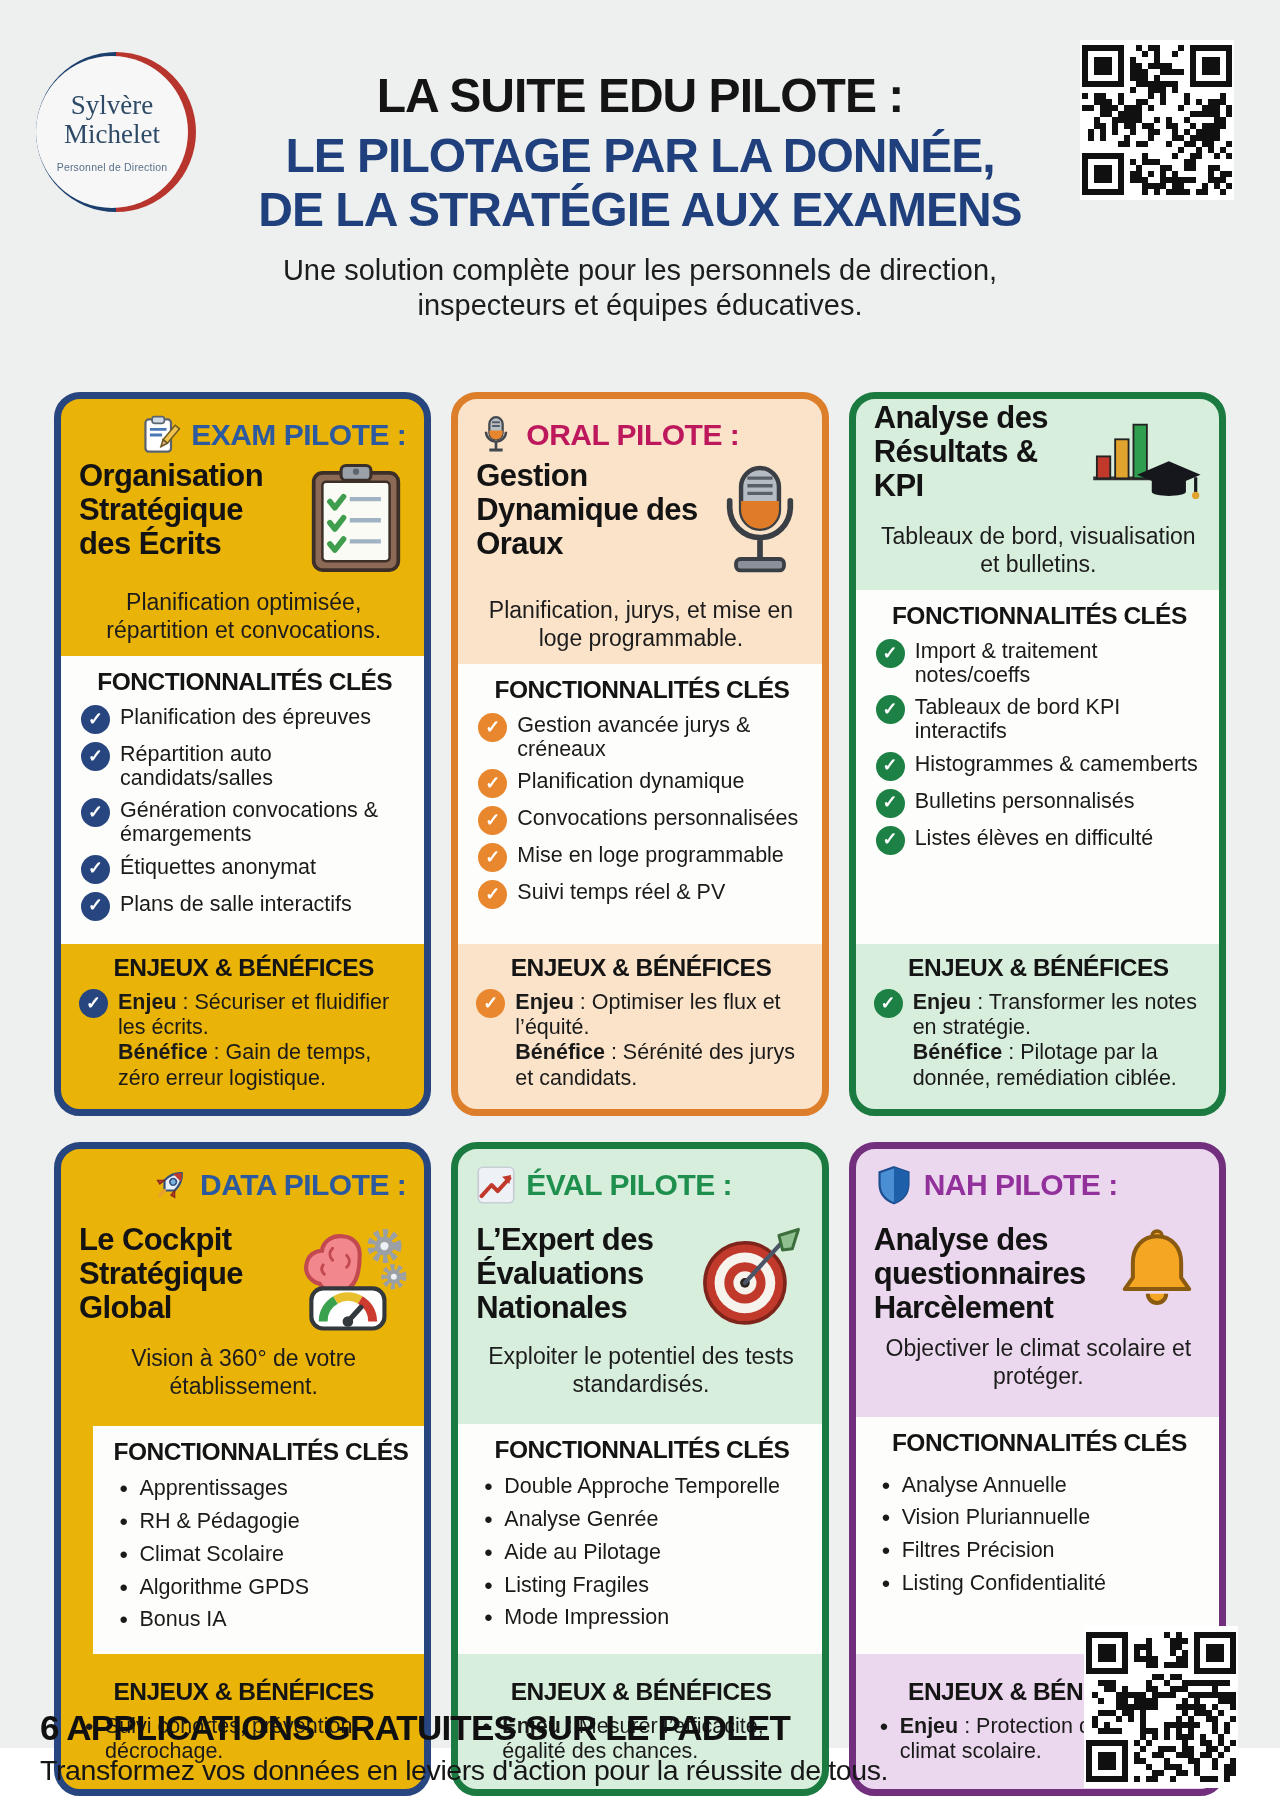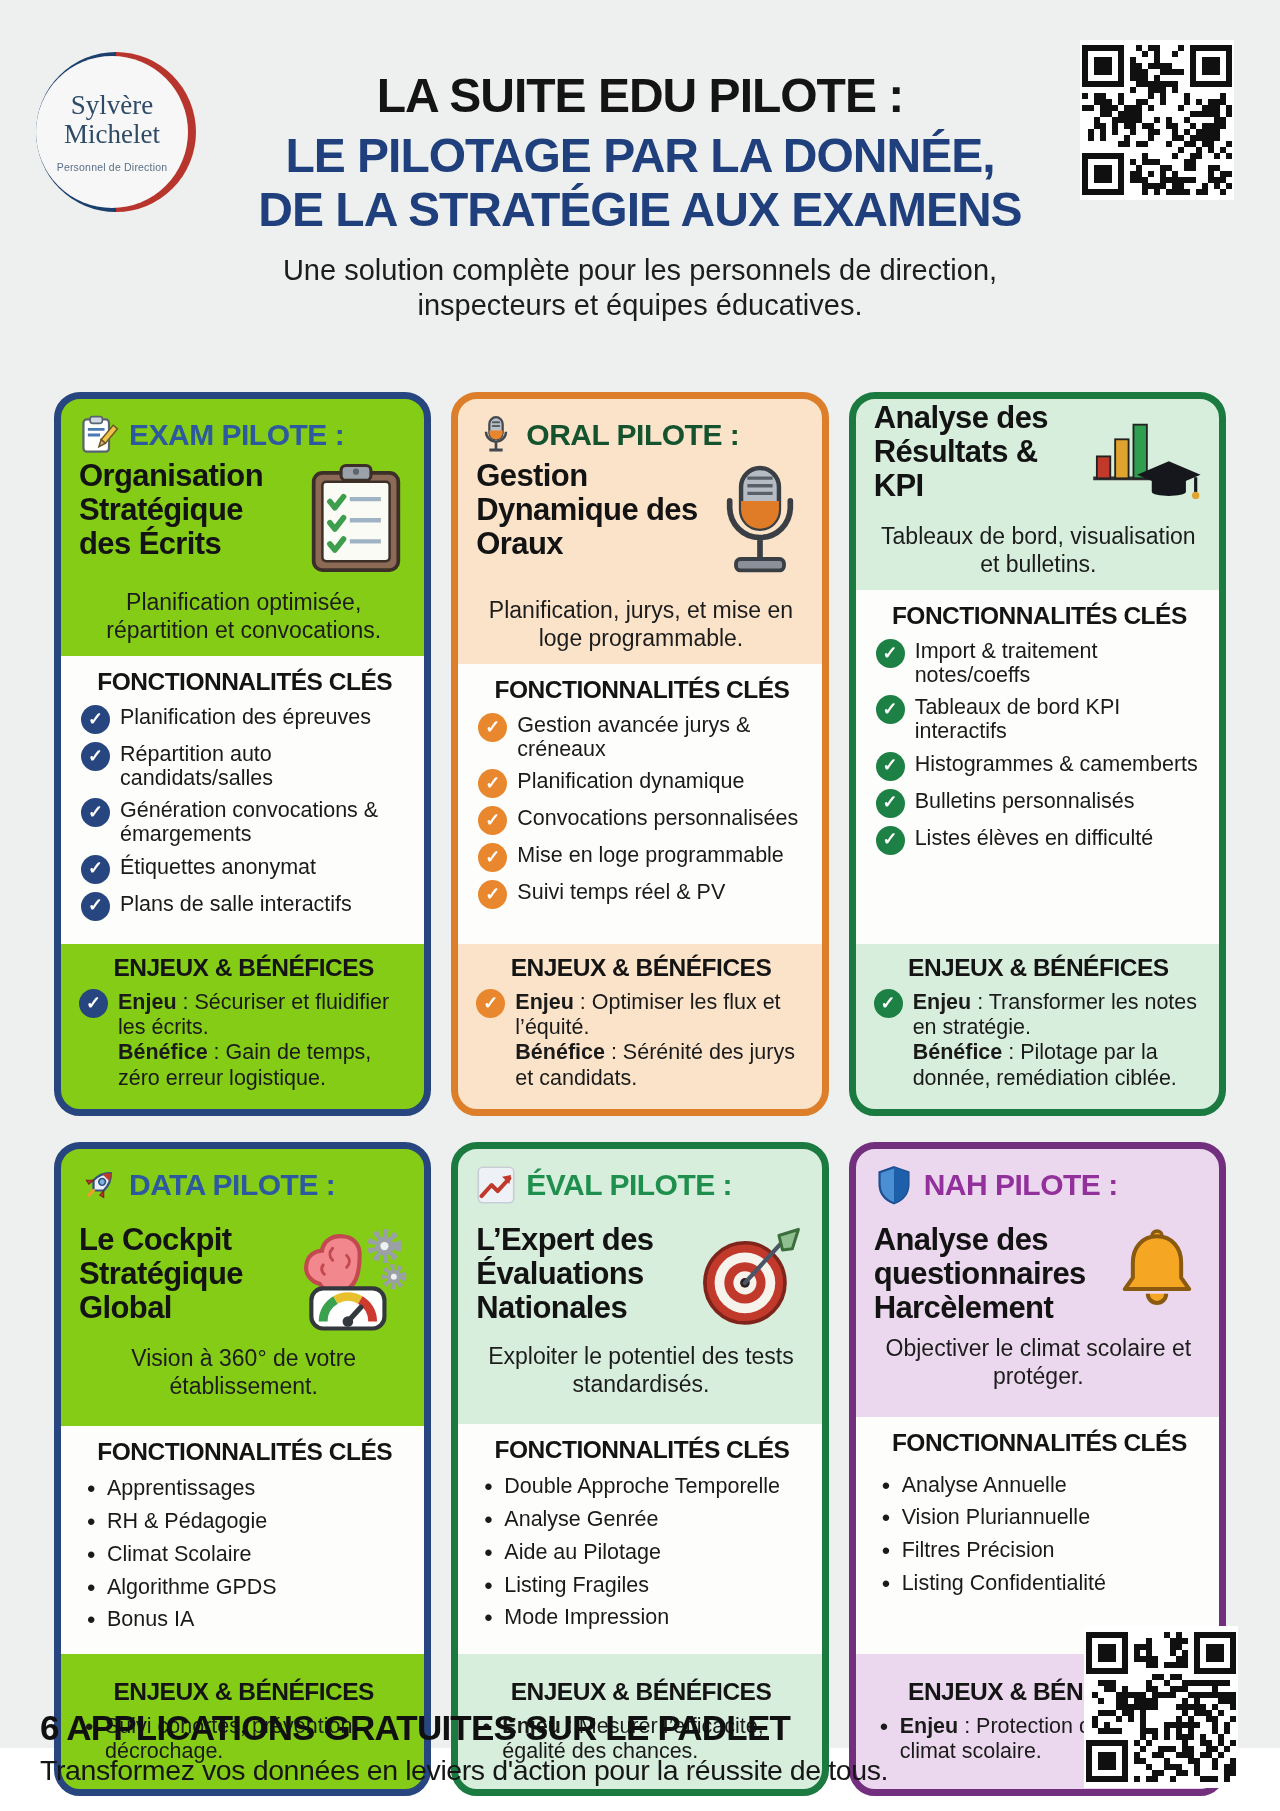--- a/index.html
+++ b/index.html
@@ -23,30 +23,30 @@
   .qr { position:absolute; background:#fff; padding:2px; }
   .qr-top    { left:1080px; top:40px;   width:154px; height:160px; }
   .qr-bottom { left:1084px; top:1626px; width:154px; height:162px; }
 
   
   .cards { position:absolute; left:0; top:392px; width:1280px; padding:0 54px;
            display:grid; grid-template-columns:repeat(3,1fr); gap:26px 20px; }
   .card { border-radius:26px; border-style:solid; border-width:7px; display:flex; flex-direction:column; overflow:hidden; background:#fff; }
   .row1 { min-height:676px; } .row2 { min-height:520px;gap:14px; }
 
-  .t-blue   { border-color:#27457e; background:#84cc16; }
+  .t-blue   { border-color:#27457e; background:#eab308;align-items:flex-end; }
   .t-orange { border-color:#dd7e2a; background:#fae3c9; }
   .t-green  { border-color:#1a7a3f; background:#d8eedd; }
   .t-purple { border-color:#722f7d; background:#ecd8ee; }
 
   .card-head { display:flex; align-items:center; gap:10px; padding:16px 18px 2px 18px; }
   .mini-icon { width:40px; height:40px; flex:0 0 auto; }
   .mini-icon svg { width:100%; height:100%; }
   .card-name { font-size:30px; font-weight:800; letter-spacing:-0.5px; }
-  .t-blue .card-name { color:#2d5a9e; } .t-orange .card-name { color:#14532d; }
+  .t-blue .card-name { color:#2d5a9e; } .t-orange .card-name { color:#be185d; }
   .t-green .card-name { color:#1f8f4d; } .t-purple .card-name { color:#93319c; }
 
   .card-body { padding:2px 16px 0 18px; }
   .side-icon { float:right; margin:4px 0 4px 8px; }
   .side-icon svg { display:block; }
   .card-title { font-size:31px; font-weight:800; line-height:1.1; letter-spacing:-0.6px; color:#131313; }
   .card-desc { clear:both; text-align:center; font-size:23px; line-height:1.2; color:#1c1c1c; padding:10px 6px 12px 6px; }
 
   .features { background:#fdfdfb; padding:12px 16px 14px 20px; flex:1 0 auto; }
   .panel-heading { text-align:center; font-size:24.5px; font-weight:800; letter-spacing:-0.5px; color:#141414; margin-bottom:10px; }

